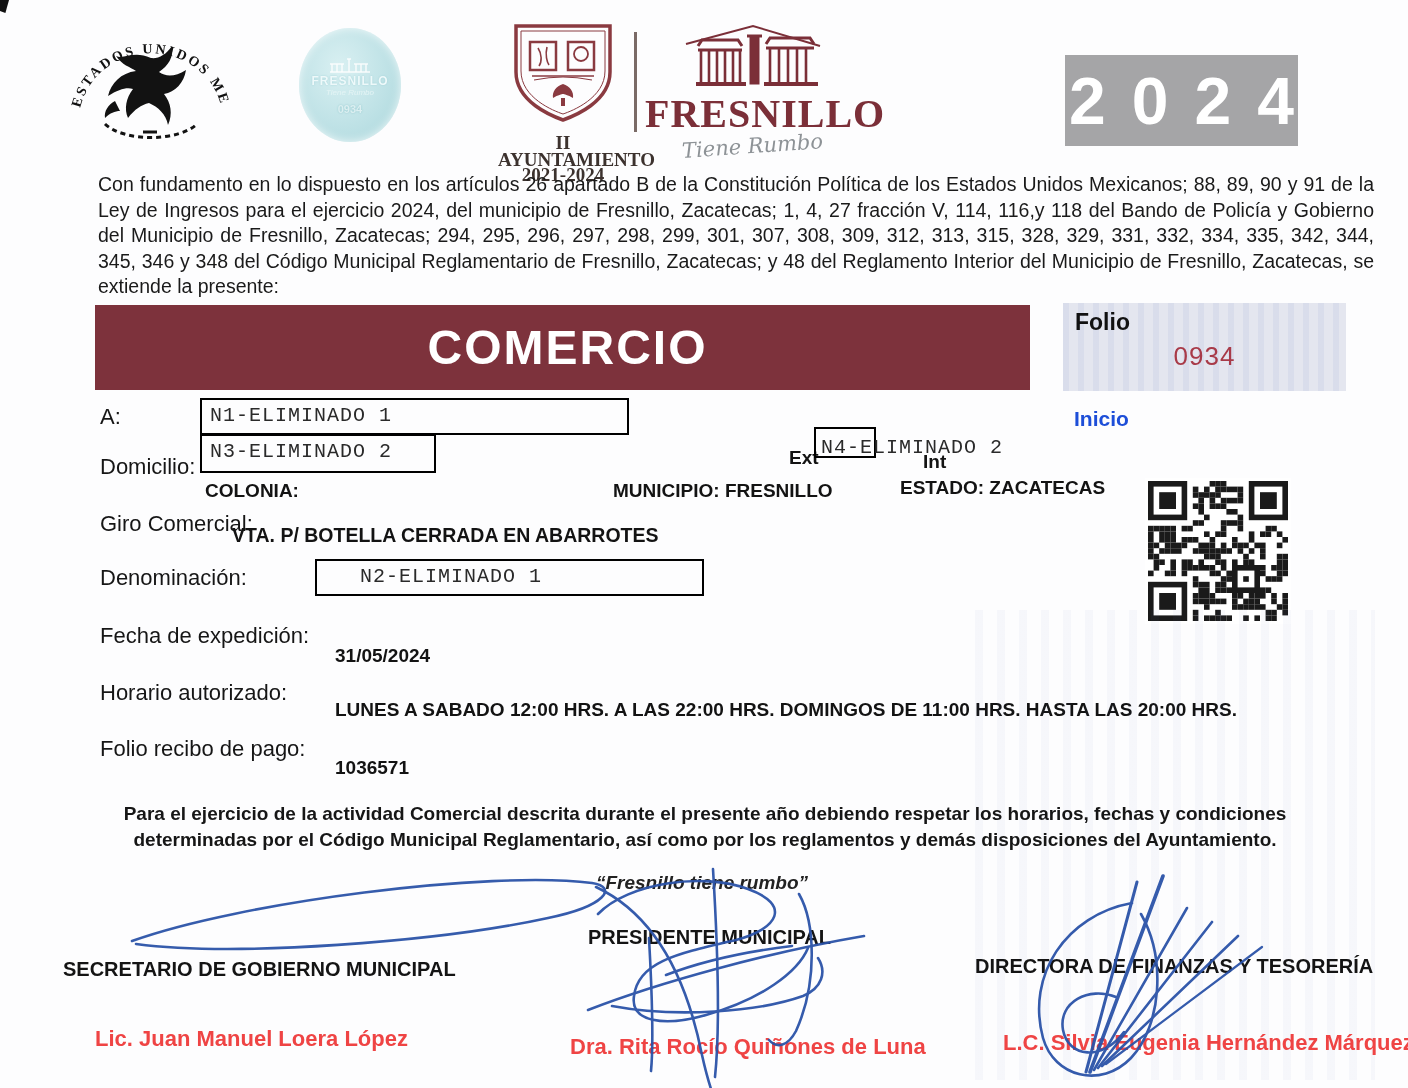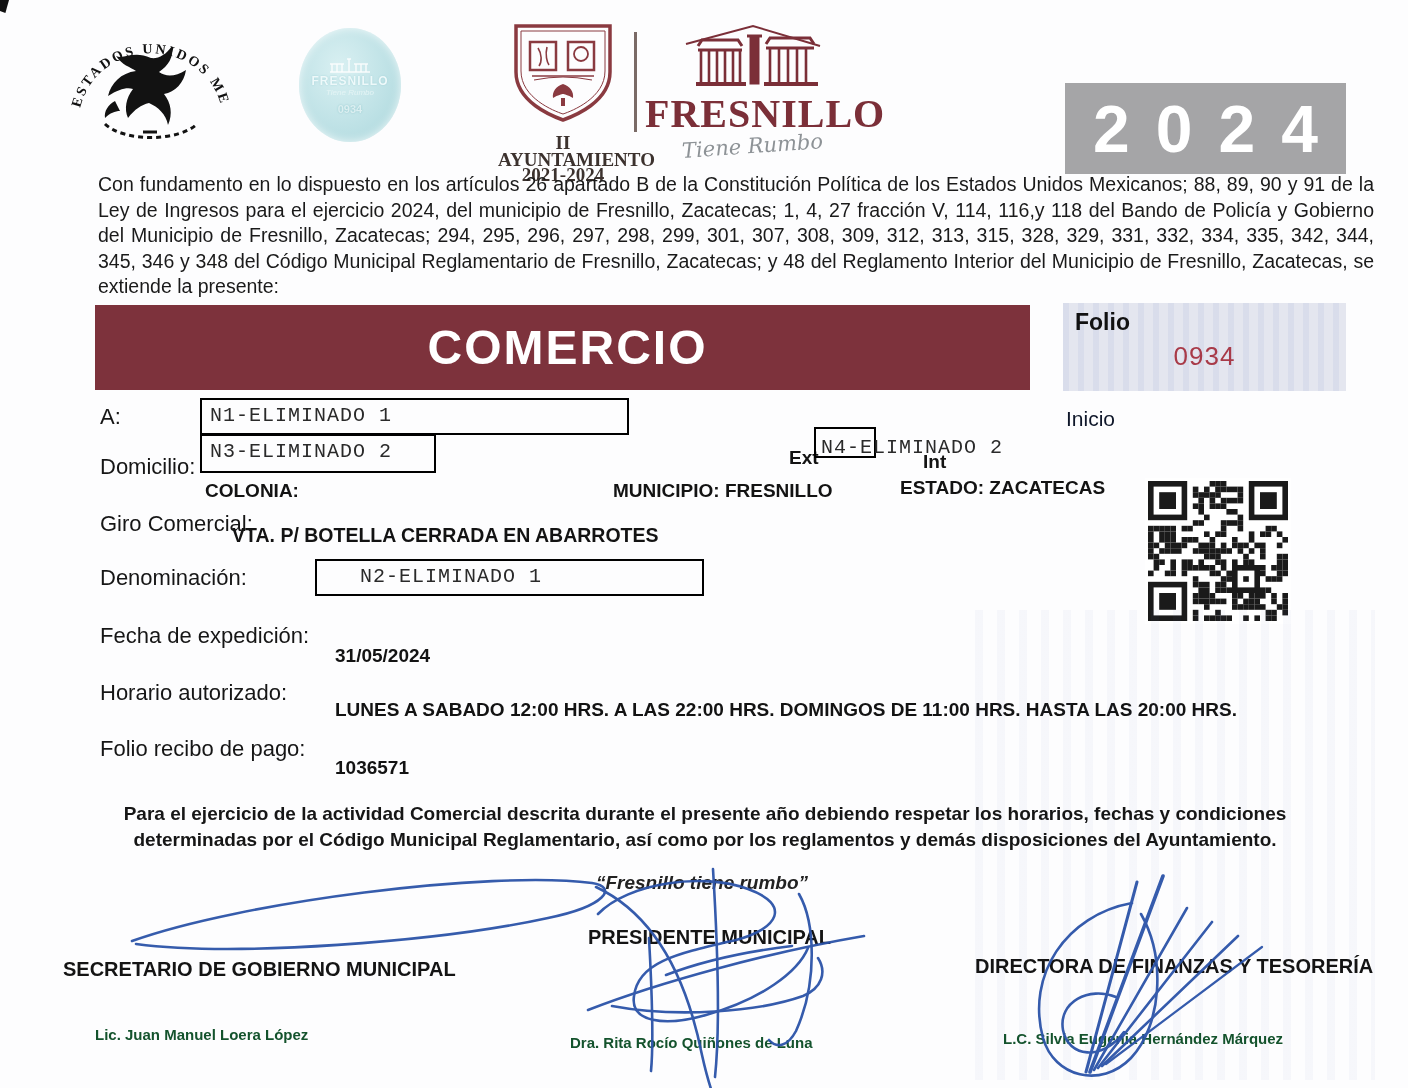--- a/index.html
+++ b/index.html
@@ -20,23 +20,23 @@
   .sticker .st-name{font-size:12px;font-weight:bold;letter-spacing:1px;color:#eef9fa;text-shadow:0 0 2px #9fd0d6;}
   .sticker .st-tag{font-size:8px;font-style:italic;color:#e4f4f5;}
   .sticker .st-num{font-size:11px;font-weight:bold;color:#dceff1;margin-top:6px;text-shadow:0 0 2px #8fc6cc;}
   .crest-wrap{position:absolute;left:498px;top:20px;width:130px;text-align:center;}
   .crest-caption{font-family:"Liberation Serif",serif;font-weight:bold;color:#3c322e;font-size:19px;line-height:17px;margin-top:2px;}
   .header-divider{position:absolute;left:634px;top:32px;width:3px;height:100px;background:#7a6a66;}
   .logo-wrap{position:absolute;left:645px;top:22px;width:215px;text-align:center;}
   .logo-name{font-family:"Liberation Serif",serif;font-weight:bold;font-size:40px;letter-spacing:1px;color:#7b2f38;line-height:40px;}
   .logo-tag{font-family:"DejaVu Serif",serif;font-style:italic;font-size:21px;color:#8d9296;margin-top:0px;transform:rotate(-4deg);}
   .year-badge{
-    position:absolute;left:1065px;top:55px;width:281px;height:91px;background:#a5a5a7;
+    position:absolute;left:1065px;top:55px;width:233px;height:91px;background:#a5a5a7;
     display:flex;align-items:center;justify-content:center;
-    color:#ffffff;font-weight:bold;font-size:66px;letter-spacing:26px;text-indent:26px;margin-top:28px;
+    color:#ffffff;font-weight:bold;font-size:66px;letter-spacing:26px;text-indent:26px;
   }
   .corner-mark{position:absolute;left:0;top:0;width:9px;height:13px;background:#111;clip-path:polygon(0 0,100% 0,60% 100%,0 85%);}
   
   .legal{
     position:absolute;left:98px;top:172px;width:1276px;
     font-size:19.5px;line-height:25.5px;text-align:justify;color:#1a1a1a;
   }
   .banner{
     position:absolute;left:95px;top:305px;width:935px;height:85px;background:#7d323c;
     display:flex;align-items:center;justify-content:center;color:#fff;
@@ -48,32 +48,32 @@
     background:
       repeating-linear-gradient(90deg, rgba(120,140,200,0.10) 0 6px, rgba(255,255,255,0) 6px 15px),
       #e4e6ef;
   }
   .folio-label{position:absolute;left:12px;top:6px;font-size:23px;font-weight:bold;color:#111;}
   .folio-value{position:absolute;left:0;top:38px;width:100%;text-align:center;font-size:26px;color:#a83a48;letter-spacing:1px;}
   .field-label{position:absolute;font-size:22px;color:#161616;}
   .mono-box{position:absolute;border:2px solid #000;background:transparent;}
   .mono-text{position:absolute;font-family:"Liberation Mono",monospace;font-size:20px;letter-spacing:1px;color:#2a2a2a;white-space:nowrap;}
   .bold-sm{position:absolute;font-weight:bold;font-size:19px;color:#131313;white-space:nowrap;}
-  .bold-md{position:absolute;font-weight:normal;font-size:20px;color:#0f172a;white-space:nowrap;}
+  .bold-md{position:absolute;font-weight:bold;font-size:20px;color:#1d4ed8;white-space:nowrap;margin-left:8px;}
   .streaks{
     position:absolute;left:975px;top:610px;width:400px;height:470px;pointer-events:none;
     background:repeating-linear-gradient(90deg, rgba(90,110,180,0.045) 0 8px, rgba(255,255,255,0) 8px 22px);
   }
   .footer-par{
     position:absolute;left:64px;top:801px;width:1282px;text-align:center;
     font-size:19px;font-weight:bold;line-height:26px;color:#161616;
   }
   .quote{position:absolute;left:62px;top:872px;width:1280px;text-align:center;font-size:19px;font-weight:bold;font-style:italic;color:#222;}
   .sig-title{position:absolute;font-weight:bold;font-size:20px;color:#141414;white-space:nowrap;}
-  .sig-name{position:absolute;font-weight:bold;font-size:15px;color:#14532d;white-space:nowrap;}
+  .sig-name{position:absolute;font-weight:bold;font-size:22px;color:#ef4444;white-space:nowrap;}
   .sig-overlay{position:absolute;left:0;top:0;pointer-events:none;}
   .qr-wrap{position:absolute;left:1145px;top:478px;width:146px;height:146px;background:#fff;}
 </style>
 </head>
 <body>
 
 <div class="page">
 
   <div class="corner-mark"></div>
 

